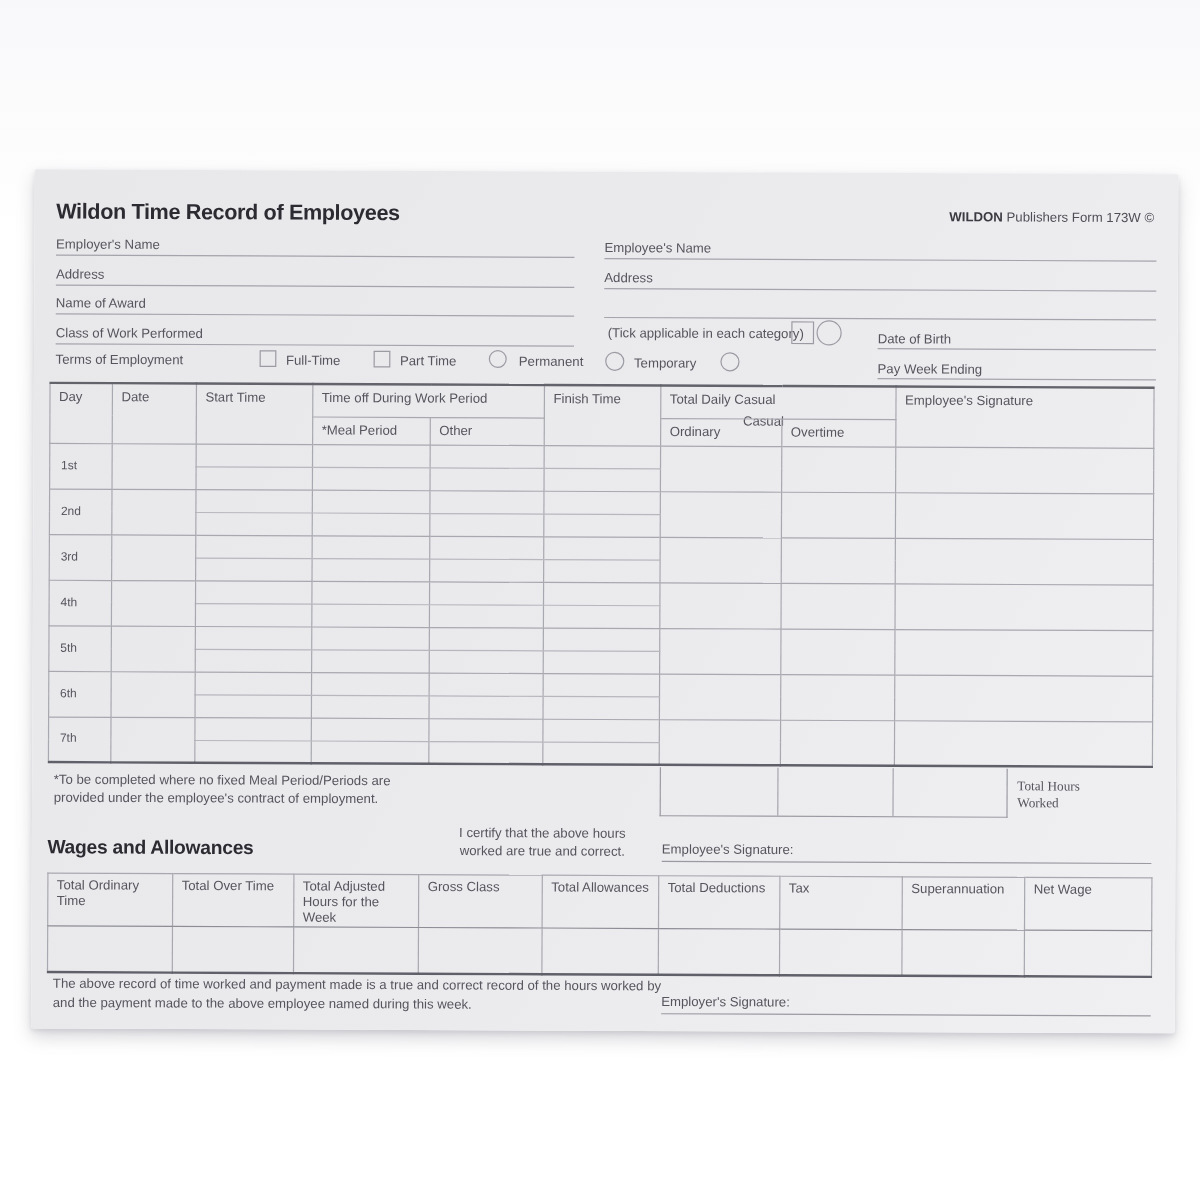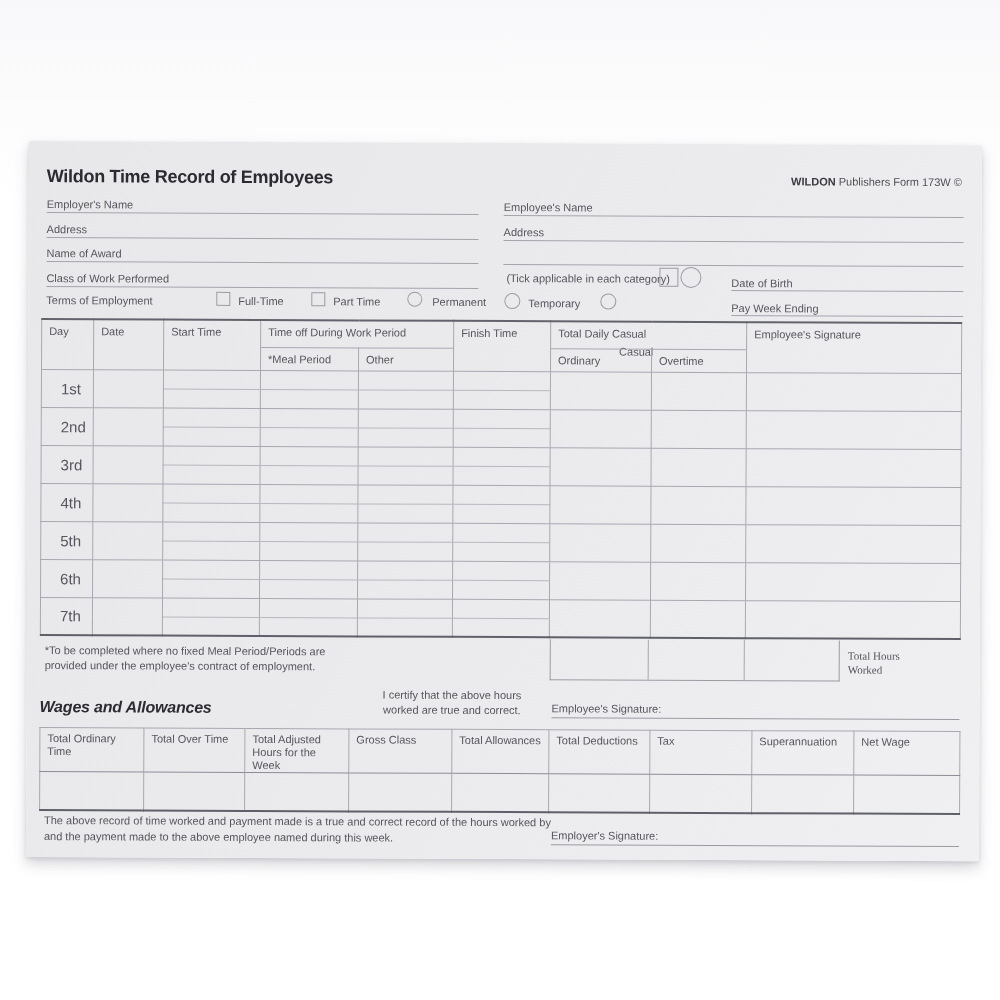--- a/index.html
+++ b/index.html
@@ -40,21 +40,21 @@
   .time-table th {
     font-size:11px; font-weight:normal; color:#55555d; text-align:left;
     vertical-align:top; padding:5px 0 0 7px;
   }
   .time-table thead tr.h1 { height:27px; }
   .time-table thead tr.h2 { height:23px; }
   .time-table tbody tr { height:19px; }
   .time-table tbody tr.day-top td { border-top:1px solid #90909a; }
   .time-table tbody td.split { border-bottom:1px solid #b7b7be; }
   .time-table td.day {
-    font-size:15px; color:#55555d; padding-left:19px; vertical-align:middle;
+    font-size:10px; color:#55555d; padding-left:9px; vertical-align:middle;
   }
   .totals-box {
     left:523px; top:496px; width:290px; height:41px;
     border:1px solid #9b9ba3; border-top:none; display:flex;
   }
   .totals-box .tcell { height:100%; border-right:1px solid #a5a5ad; }
   .totals-box .tcell:last-child { border-right:none; }
   .small-note { font-size:11px; line-height:15px; color:#55555d; }
   .section-title { font-size:16px; font-weight:bold; letter-spacing:-0.2px; color:#2b2b31; }
   .sig-line { border-bottom:1px solid #9a9aa2; font-size:11px; color:#55555d; }
@@ -298,21 +298,21 @@
   </div>
 
   <div class="abs small-note" style="left:356px; top:545px;text-align:center;">
     <div>I certify that the above hours</div>
     <div>worked are true and correct.</div>
   </div>
   <div class="abs sig-line" style="left:525px; top:559px; width:408px; height:16px;">
     <span>Employee's Signature:</span>
   </div>
 
-  <div class="abs section-title" style="left:13px; top:557px;font-style:italic;">Wages and Allowances</div>
+  <div class="abs section-title" style="left:13px; top:557px;">Wages and Allowances</div>
 
   <table class="wages-table">
     <colgroup>
       <col style="width:104px">
         <col style="width:101px">
         <col style="width:104px">
       <col style="width:103px">
         <col style="width:97px">
         <col style="width:101px">
       <col style="width:102px">

